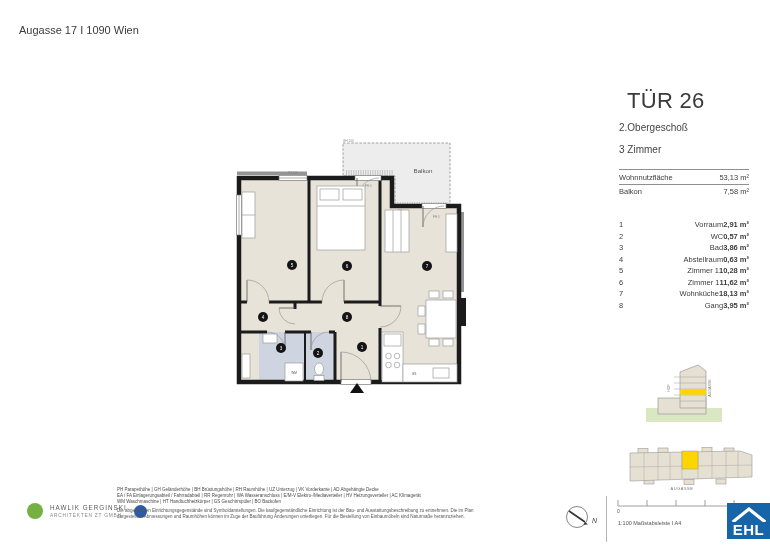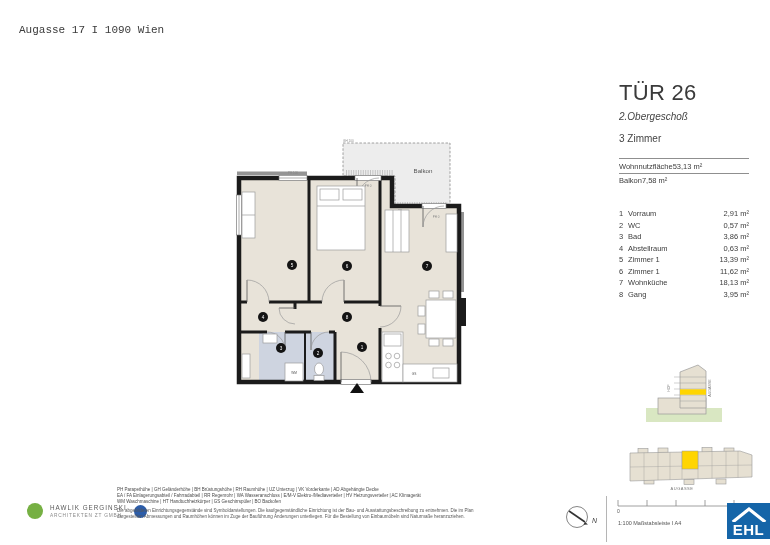--- a/index.html
+++ b/index.html
@@ -1,34 +1,34 @@
 <!DOCTYPE html>
 <html><head>
 <meta charset="utf-8">
 <style>
   html,body{margin:0;padding:0;background:#e9e9e9;}
   .page{position:relative;width:770px;height:545px;background:#ffffff;overflow:hidden;
         font-family:"Liberation Sans",sans-serif;color:#3c3c3c;}
   svg{font-family:"Liberation Sans",sans-serif;}
 
-  .address{position:absolute;left:19px;top:24px;font-size:11px;color:#3b3b3b;font-family:Liberation Mono, monospace;}
+  .address{position:absolute;left:19px;top:24px;font-size:11px;color:#3b3b3b;}
 
   
   .info-panel{position:absolute;left:619px;top:80px;width:130px;}
-  .info-title{font-size:22px;letter-spacing:.3px;color:#3a3a3a;margin:0;font-weight:400;}
-  .info-floor{font-size:10px;margin-top:5px;color:#444;font-style:italic;}
+  .info-title{font-size:22px;letter-spacing:.3px;color:#3a3a3a;margin:8px;font-weight:400;}
+  .info-floor{font-size:10px;margin-top:5px;color:#444;}
   .info-count{font-size:10px;margin-top:11px;color:#444;}
   .sum-table{margin-top:14px;}
-  .sum-row{display:flex;justify-content:flex-start;border-top:1px solid #8f8f8f;
+  .sum-row{display:flex;justify-content:space-between;border-top:1px solid #8f8f8f;
            font-size:7.5px;padding:2.5px 0 2px 0;color:#3d3d3d;}
   .room-list{margin-top:21px;}
   .room-row{display:flex;font-size:7.5px;line-height:11.5px;color:#3d3d3d;}
   .room-nr{width:9px;}
-  .room-name{flex:1;}
-  .room-area{}
+  .room-name{flex:1;text-align:right;}
+  .room-area{font-weight:bold;}
 
   
   .plan{position:absolute;left:237px;top:140px;width:243px;height:256px;overflow:visible;}
 
   
   .site-elev{position:absolute;left:638px;top:358px;width:122px;height:72px;overflow:visible;}
   .site-plan{position:absolute;left:624px;top:446px;width:136px;height:48px;overflow:visible;}
 
   
   .arch-logo{position:absolute;left:27px;top:503px;display:flex;align-items:center;}
@@ -255,21 +255,21 @@
         <span class="room-area">3,86 m²</span>
         </div>
       <div class="room-row">
         <span class="room-nr">4</span>
         <span class="room-name">Abstellraum</span>
         <span class="room-area">0,63 m²</span>
         </div>
       <div class="room-row">
         <span class="room-nr">5</span>
         <span class="room-name">Zimmer 1</span>
-        <span class="room-area">13,39 m²</span>
+        <span class="room-area">10,28 m²</span>
         </div>
       <div class="room-row">
         <span class="room-nr">6</span>
         <span class="room-name">Zimmer 1</span>
         <span class="room-area">11,62 m²</span>
         </div>
       <div class="room-row">
         <span class="room-nr">7</span>
         <span class="room-name">Wohnküche</span>
         <span class="room-area">18,13 m²</span>

